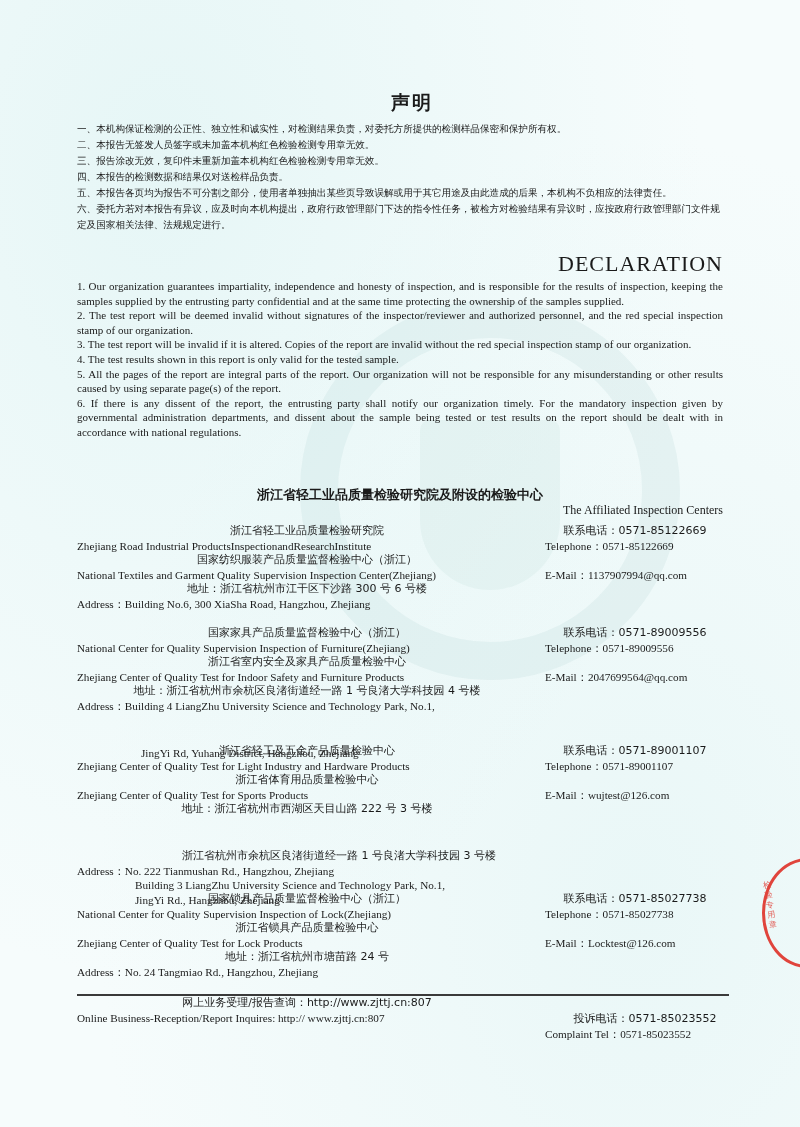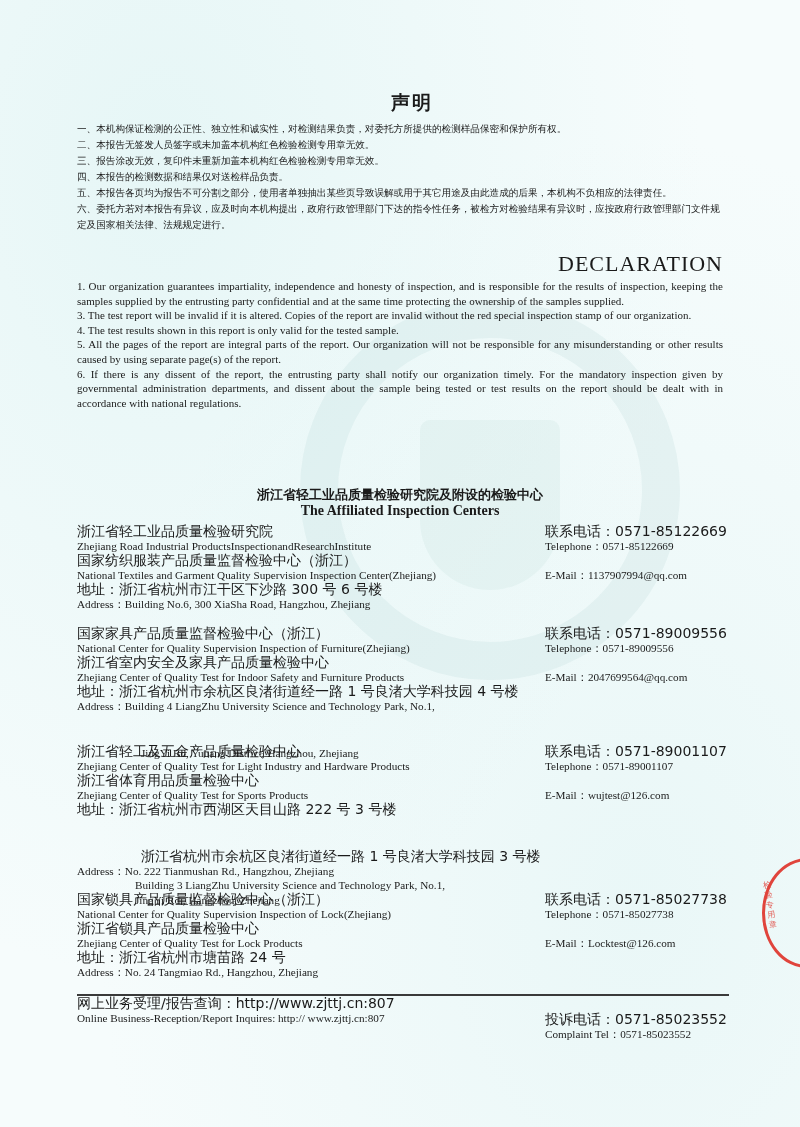--- a/index.html
+++ b/index.html
@@ -50,28 +50,28 @@
       font-size: 22px; letter-spacing: 1px;
     }
     .en-list { position: absolute; left: 0; top: 279px; width: 646px;
       font-size: 11px; line-height: 14.6px; text-align: justify; }
     .en-list div { margin: 0; }
     .aff-title-cn {
       position: absolute; left: 0; top: 486px; width: 646px; text-align: center;
       font-family: "DejaVu Sans", sans-serif; font-weight: bold; font-size: 13px;
     }
     .aff-title-en {
-      position: absolute; left: 0; top: 503px; width: 646px; text-align: center;
-      font-size: 14px; font-weight: bold;
+      position: absolute; left: 0; top: 503px; width: 646px; text-align: right;
+      font-size: 12px; font-weight: normal;
     }
     .center-block { position: absolute; left: 0; width: 646px; font-size: 11.2px; line-height: 14.6px; }
     .center-block .left { position: absolute; left: 0; top: 0; width: 460px; }
     .center-block .right { position: absolute; left: 468px; top: 0; width: 180px; }
     .line { height: 14.6px; white-space: nowrap; }
-    .line.cn { font-size: 14px; }
+    .line.cn { font-size: 11px; text-align: center; }
     .indent { padding-left: 64px; margin-top: 32px; }
     .indent2 { padding-left: 58px; }
     .footer-rule { position: absolute; left: 0; top: 994px; width: 652px; height: 2px; background: #3a3a3a; }
     .footer { position: absolute; left: 0; top: 996px; width: 646px; font-size: 11.2px; line-height: 14.6px; }
     .footer .left { position: absolute; left: 0; top: 0; width: 460px; }
     .footer .right { position: absolute; left: 468px; top: 0; width: 200px; margin-top: 16px; }
   </style>
 </head>
 <body>
 
@@ -89,20 +89,21 @@
     <div>二、本报告无签发人员签字或未加盖本机构红色检验检测专用章无效。</div>
     <div>三、报告涂改无效，复印件未重新加盖本机构红色检验检测专用章无效。</div>
     <div>四、本报告的检测数据和结果仅对送检样品负责。</div>
     <div>五、本报告各页均为报告不可分割之部分，使用者单独抽出某些页导致误解或用于其它用途及由此造成的后果，本机构不负相应的法律责任。</div>
     <div>六、委托方若对本报告有异议，应及时向本机构提出，政府行政管理部门下达的指令性任务，被检方对检验结果有异议时，应按政府行政管理部门文件规定及国家相关法律、法规规定进行。</div>
   </div>
 
   <div class="title-en">DECLARATION</div>
   <div class="en-list">
     <div>1. Our organization guarantees impartiality, independence and honesty of inspection, and is responsible for the results of inspection, keeping the samples supplied by the entrusting party confidential and at the same time protecting the ownership of the samples supplied.</div>
+    <div>2. The test report will be deemed invalid without signatures of the inspector/reviewer and authorized personnel, and the red special inspection stamp of our organization.</div>
     <div>3. The test report will be invalid if it is altered. Copies of the report are invalid without the red special inspection stamp of our organization.</div>
     <div>4. The test results shown in this report is only valid for the tested sample.</div>
     <div>5. All the pages of the report are integral parts of the report. Our organization will not be responsible for any misunderstanding or other results caused by using separate page(s) of the report.</div>
     <div>6. If there is any dissent of the report, the entrusting party shall notify our organization timely. For the mandatory inspection given by governmental administration departments, and dissent about the sample being tested or test results on the report should be dealt with in accordance with national regulations.</div>
   </div>
 
   <div class="aff-title-cn">浙江省轻工业品质量检验研究院及附设的检验中心</div>
   <div class="aff-title-en">The Affiliated Inspection Centers</div>
 
   <div class="center-block" style="top:524px;">

